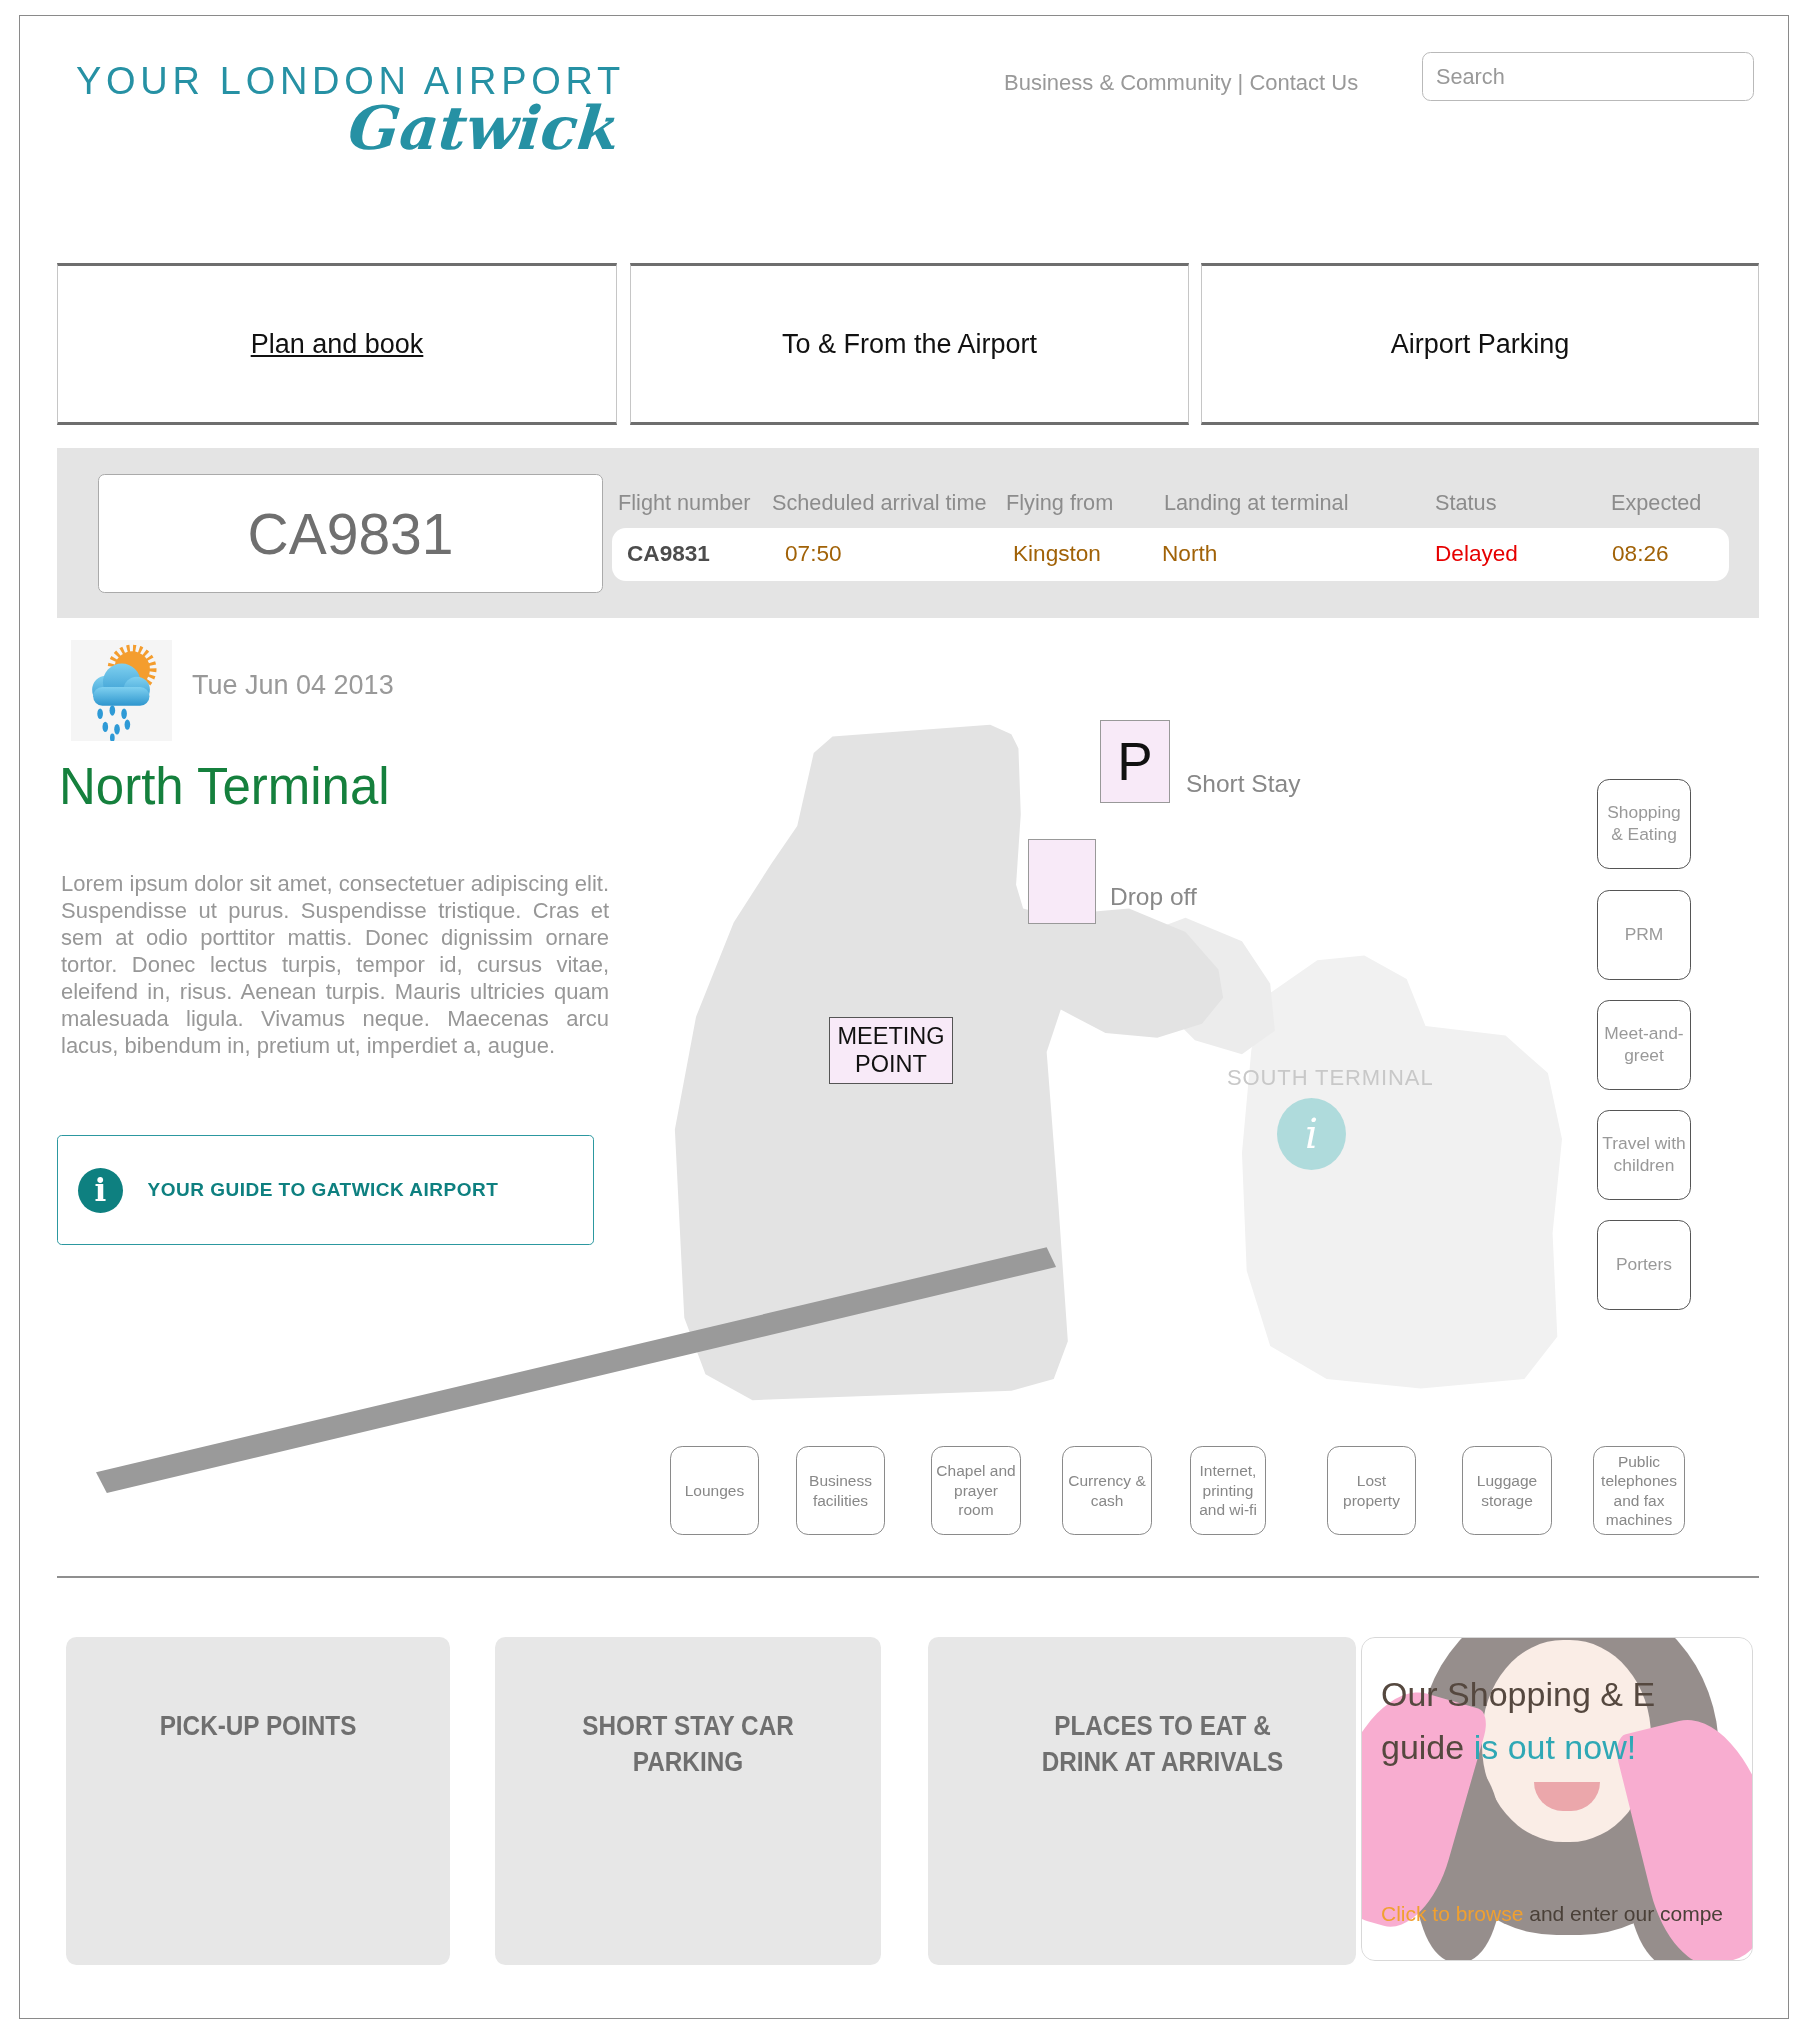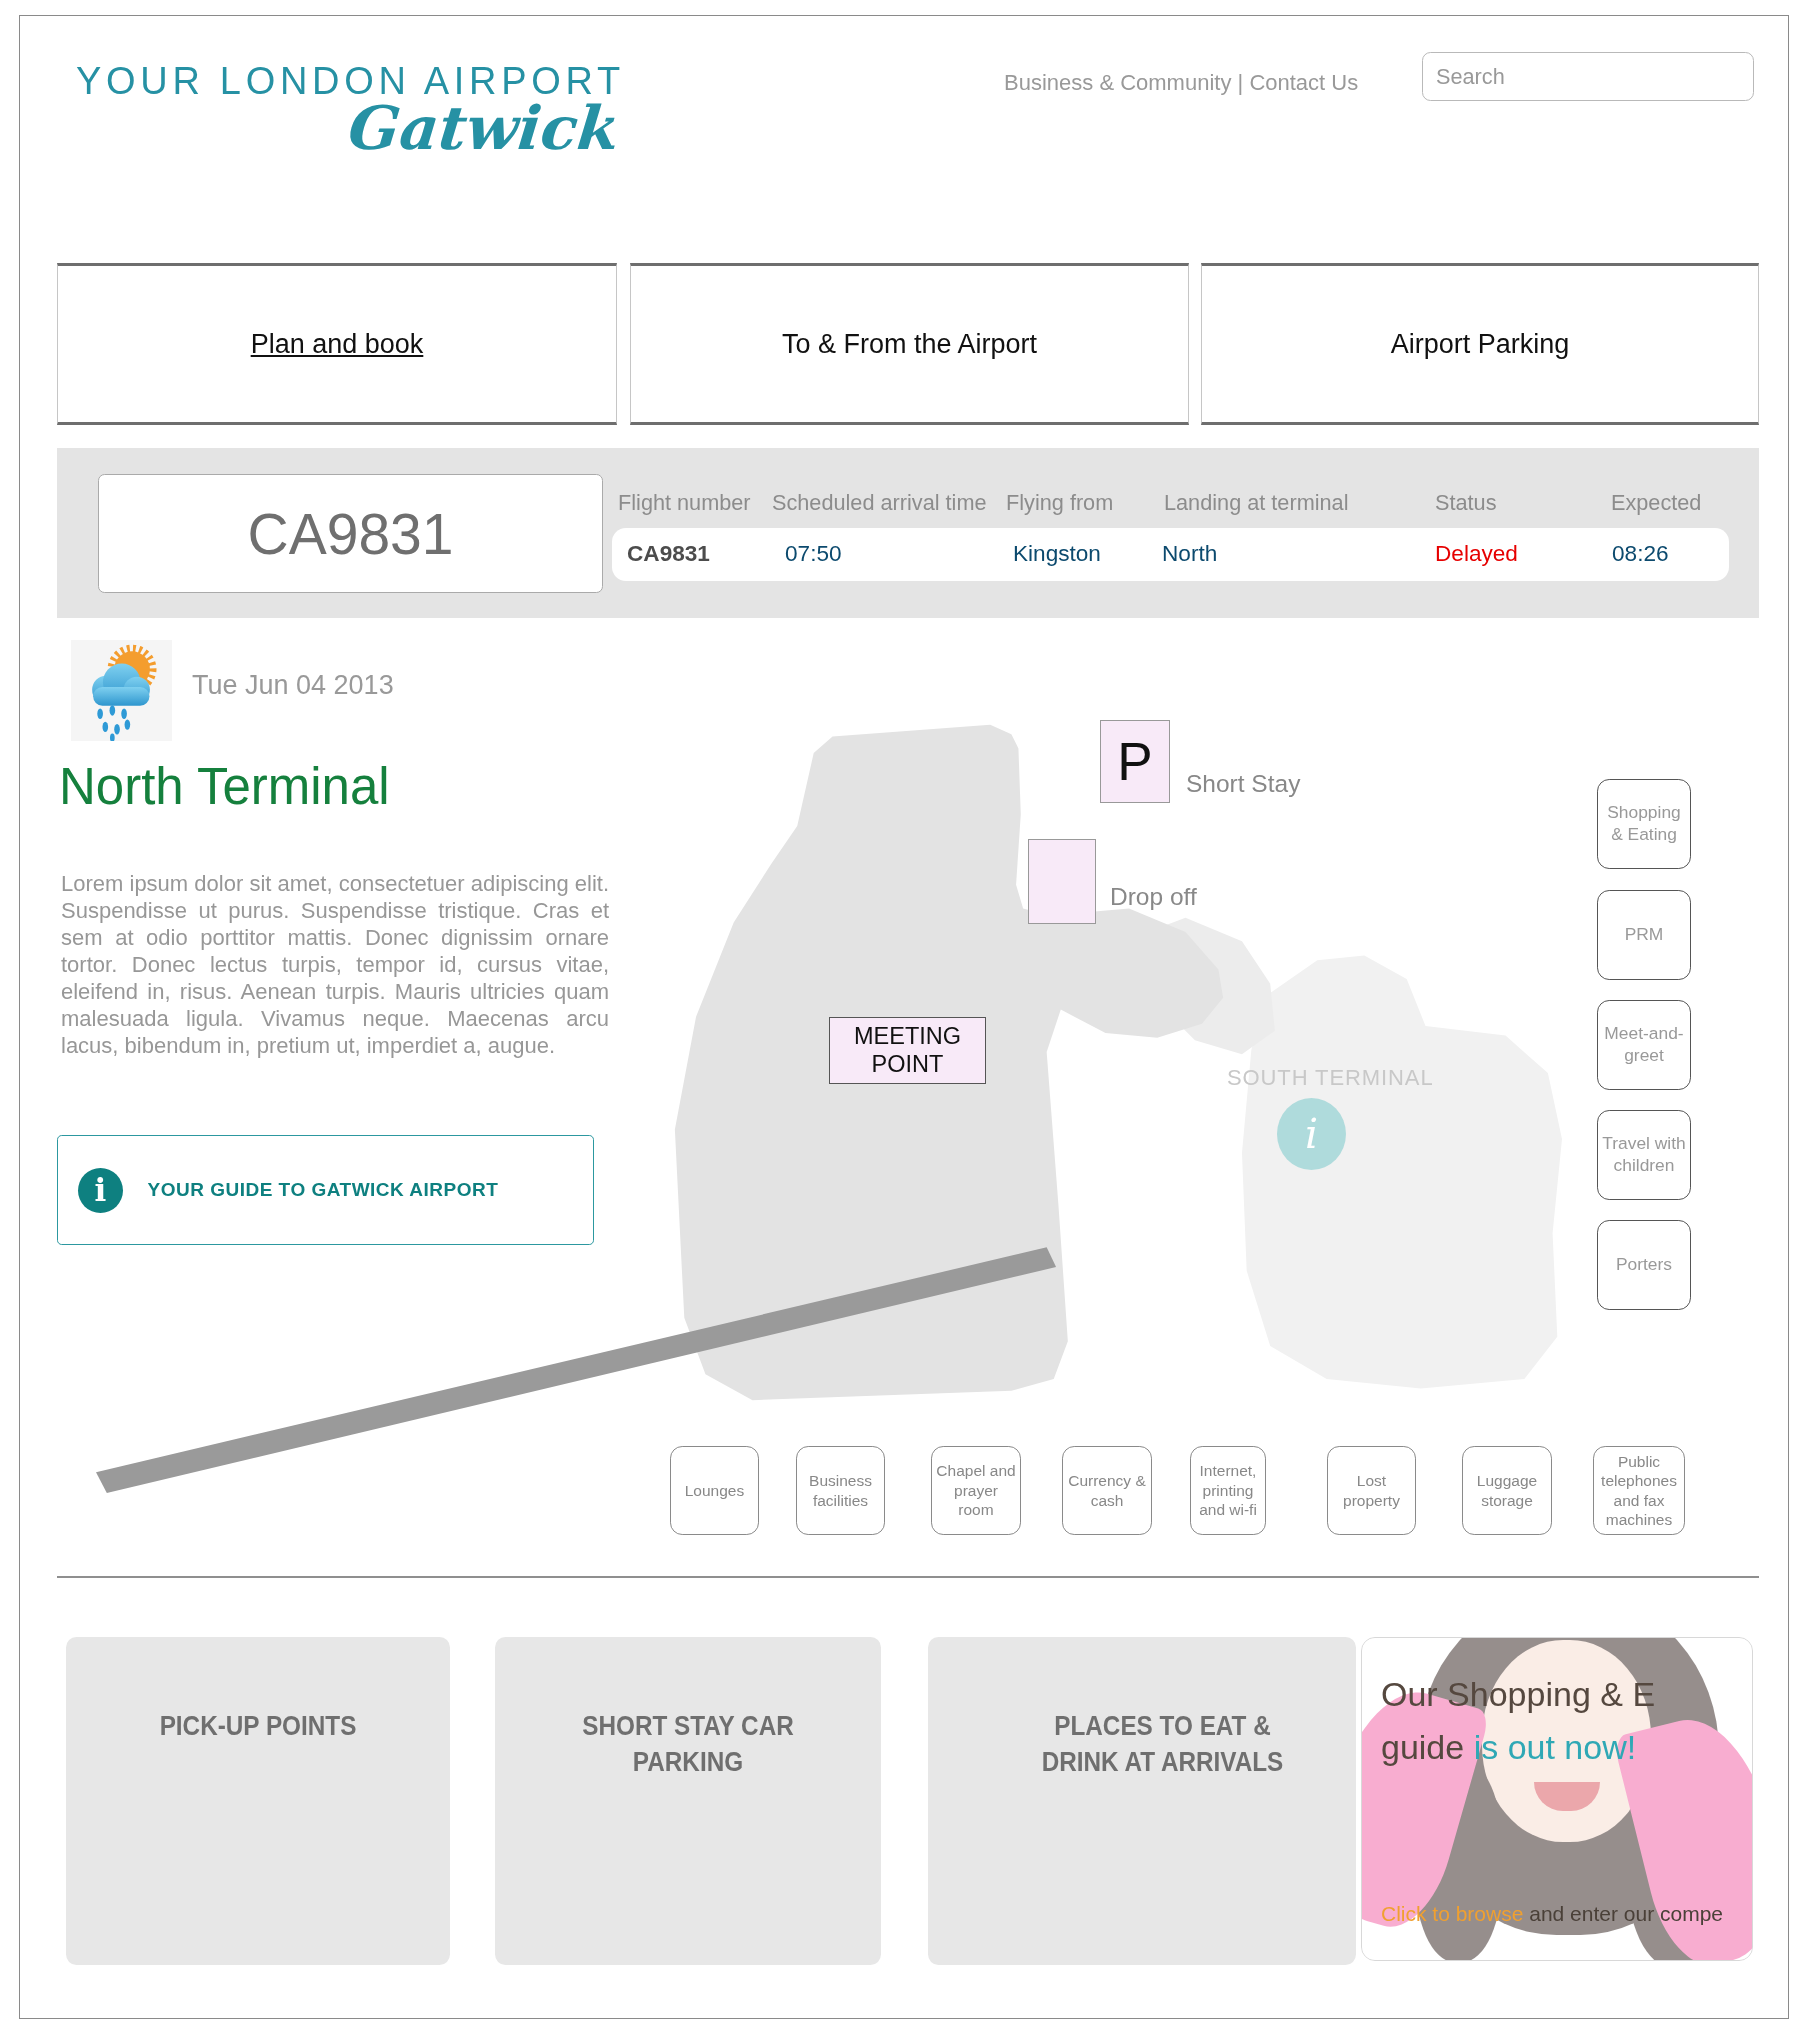--- a/index.html
+++ b/index.html
@@ -28,21 +28,21 @@
   .tab1{left:57px;width:560px;text-decoration:underline;}
   .tab2{left:630px;width:559px;}
   .tab3{left:1201px;width:558px;}
   
   .flight-bar{position:absolute;left:57px;top:448px;width:1702px;height:170px;background:#e4e4e4;}
   .flight-query{position:absolute;left:98px;top:474px;width:505px;height:119px;
     background:#fff;border:1.4px solid #aaa;border-radius:6.6px;font-size:57px;color:#6f6f6f;
     text-align:center;box-sizing:border-box;outline:none;font-family:"Liberation Sans",sans-serif;}
   .fcol{position:absolute;top:490px;font-size:21.7px;color:#8c8c8c;}
   .frow-bg{position:absolute;left:612px;top:528px;width:1117px;height:53px;background:#fff;border-radius:14px;}
-  .fval{position:absolute;top:541px;font-size:22.6px;color:#0c4a6e;}
+  .fval{position:absolute;top:541px;font-size:22.6px;color:#a16207;}
   .fval.bold{font-weight:bold;color:#4c4c4c;}
   .fval.red{color:#e60000;}
   
   .weather-tile{position:absolute;left:71px;top:640px;width:101px;height:101px;background:#f5f5f5;}
   .date-label{position:absolute;left:192px;top:670px;font-size:27px;color:#999;}
   .terminal-title{position:absolute;left:59px;top:757px;font-size:51px;color:#15803d;font-weight:400;}
   .terminal-body{position:absolute;left:61px;top:870px;width:548px;font-size:22px;color:#979797;
     line-height:1.23;text-align:justify;}
   
   .guide-btn{position:absolute;left:57px;top:1135px;width:537px;height:110px;background:#fff;
@@ -52,21 +52,21 @@
     font-family:"DejaVu Serif",serif;font-weight:bold;font-size:31px;flex:0 0 auto;}
   .guide-label{color:#0e8080;font-weight:bold;font-size:19px;margin-left:24.5px;letter-spacing:0.5px;}
   
   .map-svg{position:absolute;left:56px;top:673px;width:1546px;height:852px;pointer-events:none;}
   .pink-box{position:absolute;background:#f8eaf8;border:1.4px solid #999;box-sizing:border-box;}
   .pbox{left:1100px;top:720px;width:70px;height:83px;display:flex;align-items:center;
     justify-content:center;font-size:53px;color:#111;}
   .short-stay-label{position:absolute;left:1186px;top:770px;font-size:24.5px;color:#888;}
   .dropbox{left:1028px;top:839px;width:68px;height:85px;}
   .drop-label{position:absolute;left:1110px;top:883px;font-size:24.5px;color:#888;}
-  .meeting-box{left:829px;top:1017px;width:157px;height:67px;border:1.9px solid #555;
+  .meeting-box{left:829px;top:1017px;width:124px;height:67px;border:1.9px solid #555;
     display:flex;align-items:center;justify-content:center;text-align:center;
     font-size:23.5px;color:#111;line-height:1.15;padding:1px;}
   .south-label{position:absolute;left:1227px;top:1065px;font-size:22px;color:#c8c8c8;letter-spacing:0.9px;}
   .info-ellipse{position:absolute;left:1277px;top:1098px;width:69px;height:72px;border-radius:50%;
     background:#afdbdc;display:flex;align-items:center;justify-content:center;
     color:#fff;font-family:"DejaVu Serif",serif;font-style:italic;font-size:41px;}
   
   .side-btn{position:absolute;left:1597px;width:94px;height:90px;background:#fff;
     border:1.9px solid #555;border-radius:12.2px;box-sizing:border-box;display:flex;align-items:center;
     justify-content:center;text-align:center;font-size:17.4px;color:#999;cursor:pointer;

